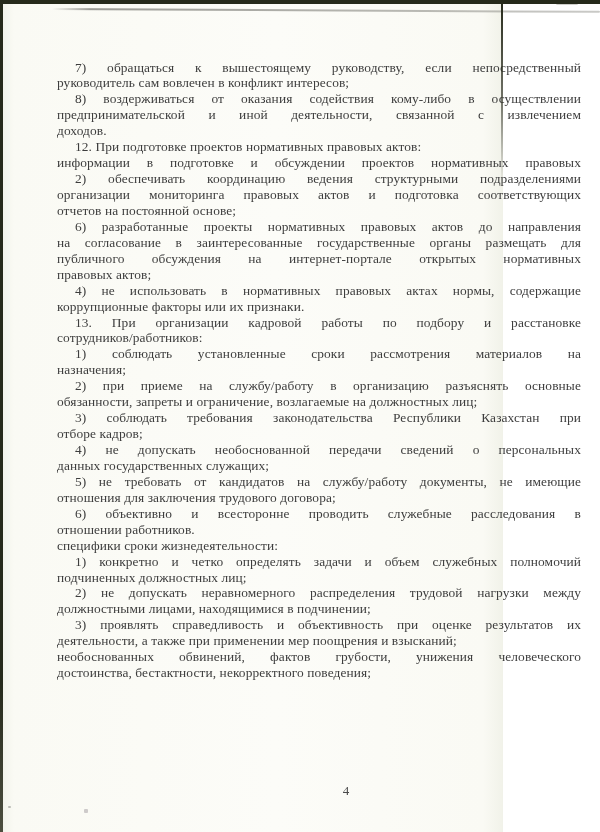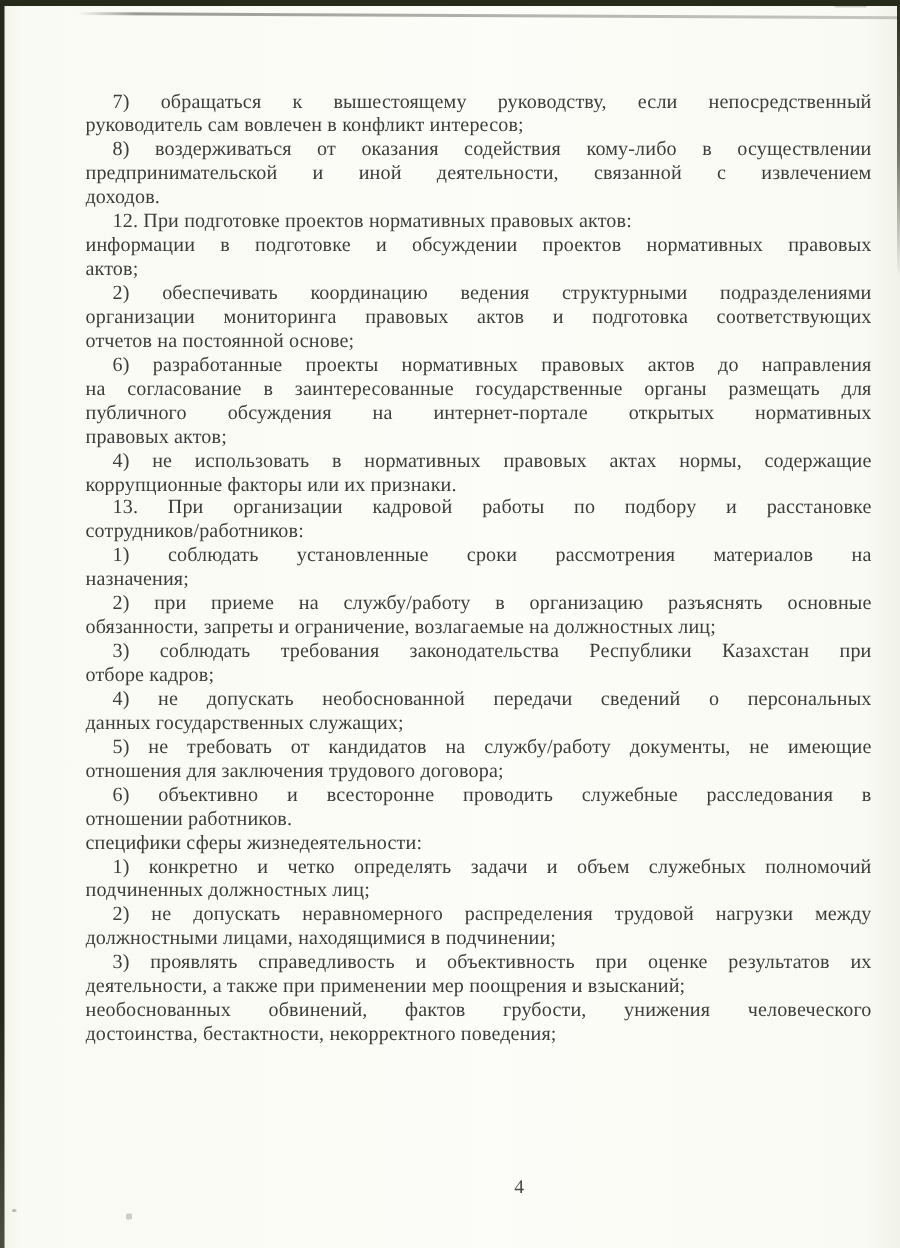--- a/index.html
+++ b/index.html
@@ -7,21 +7,21 @@
     padding: 0;
   }
   body {
     width: 600px;
     height: 832px;
     overflow: hidden;
     font-family: "Liberation Serif", "DejaVu Serif", serif;
   }
   .page {
     position: relative;
-    width: 600px;
+    width: 503px;
     height: 832px;
     background:
       linear-gradient(90deg, var(--paper-dim) 0px, var(--paper) 14px, var(--paper-bright) 55%, var(--paper) 96%, var(--paper-dim) 100%),
       var(--paper);
     color: var(--ink);
   }
   
   .edge-top {
     position: absolute; left: 0; top: 0;
     width: 600px; height: 4px;
@@ -109,21 +109,20 @@
   <div class="smudge"></div>
 
   <main id="text-block">
       <div class="line first">7) обращаться к вышестоящему руководству, если непосредственный</div>
       <div class="line last">руководитель сам вовлечен в конфликт интересов;</div>
       <div class="line first">8) воздерживаться от оказания содействия кому-либо в осуществлении</div>
       <div class="line">предпринимательской и иной деятельности, связанной с извлечением</div>
       <div class="line last">доходов.</div>
       <div class="line first last">12. При подготовке проектов нормативных правовых актов:</div>
       <div class="line">информации в подготовке и обсуждении проектов нормативных правовых</div>
-      <div class="line last">актов;</div>
       <div class="line first">2) обеспечивать координацию ведения структурными подразделениями</div>
       <div class="line">организации мониторинга правовых актов и подготовка соответствующих</div>
       <div class="line last">отчетов на постоянной основе;</div>
       <div class="line first">6) разработанные проекты нормативных правовых актов до направления</div>
       <div class="line">на согласование в заинтересованные государственные органы размещать для</div>
       <div class="line">публичного обсуждения на интернет-портале открытых нормативных</div>
       <div class="line last">правовых актов;</div>
       <div class="line first">4) не использовать в нормативных правовых актах нормы, содержащие</div>
       <div class="line last">коррупционные факторы или их признаки.</div>
       <div class="line first">13. При организации кадровой работы по подбору и расстановке</div>
@@ -133,21 +132,21 @@
       <div class="line first">2) при приеме на службу/работу в организацию разъяснять основные</div>
       <div class="line last">обязанности, запреты и ограничение, возлагаемые на должностных лиц;</div>
       <div class="line first">3) соблюдать требования законодательства Республики Казахстан при</div>
       <div class="line last">отборе кадров;</div>
       <div class="line first">4) не допускать необоснованной передачи сведений о персональных</div>
       <div class="line last">данных государственных служащих;</div>
       <div class="line first">5) не требовать от кандидатов на службу/работу документы, не имеющие</div>
       <div class="line last">отношения для заключения трудового договора;</div>
       <div class="line first">6) объективно и всесторонне проводить служебные расследования в</div>
       <div class="line last">отношении работников.</div>
-      <div class="line last">специфики сферы жизнедеятельности:</div>
+      <div class="line last">специфики сроки жизнедеятельности:</div>
       <div class="line first">1) конкретно и четко определять задачи и объем служебных полномочий</div>
       <div class="line last">подчиненных должностных лиц;</div>
       <div class="line first">2) не допускать неравномерного распределения трудовой нагрузки между</div>
       <div class="line last">должностными лицами, находящимися в подчинении;</div>
       <div class="line first">3) проявлять справедливость и объективность при оценке результатов их</div>
       <div class="line last">деятельности, а также при применении мер поощрения и взысканий;</div>
       <div class="line">необоснованных обвинений, фактов грубости, унижения человеческого</div>
       <div class="line last">достоинства, бестактности, некорректного поведения;</div>
     </main>
 

